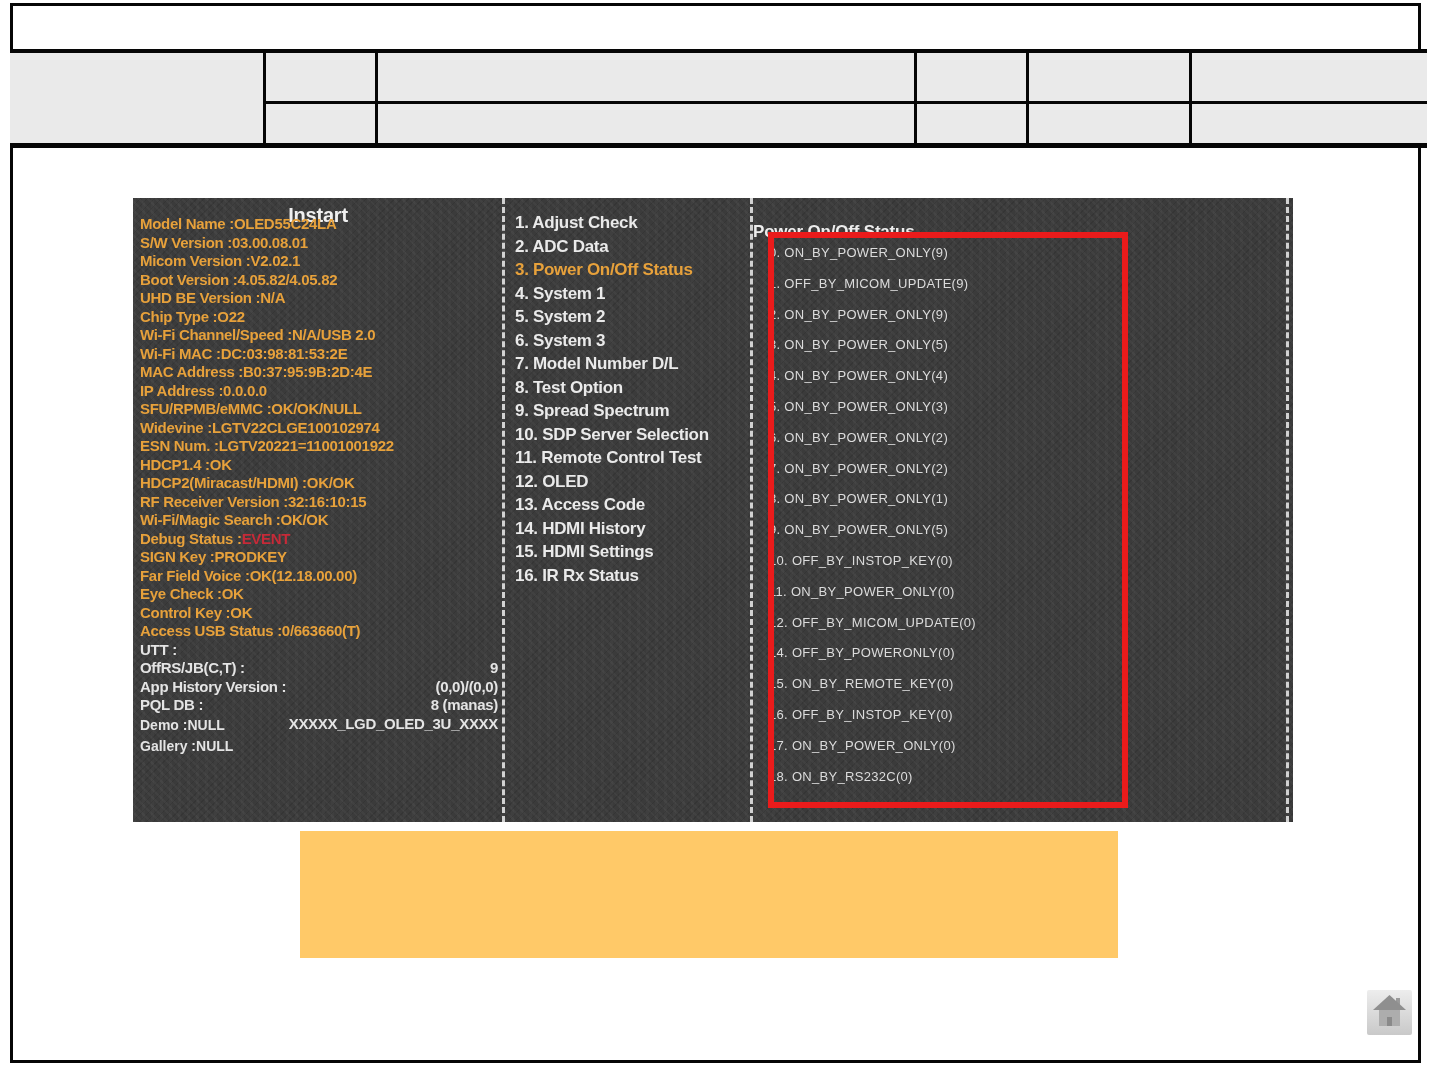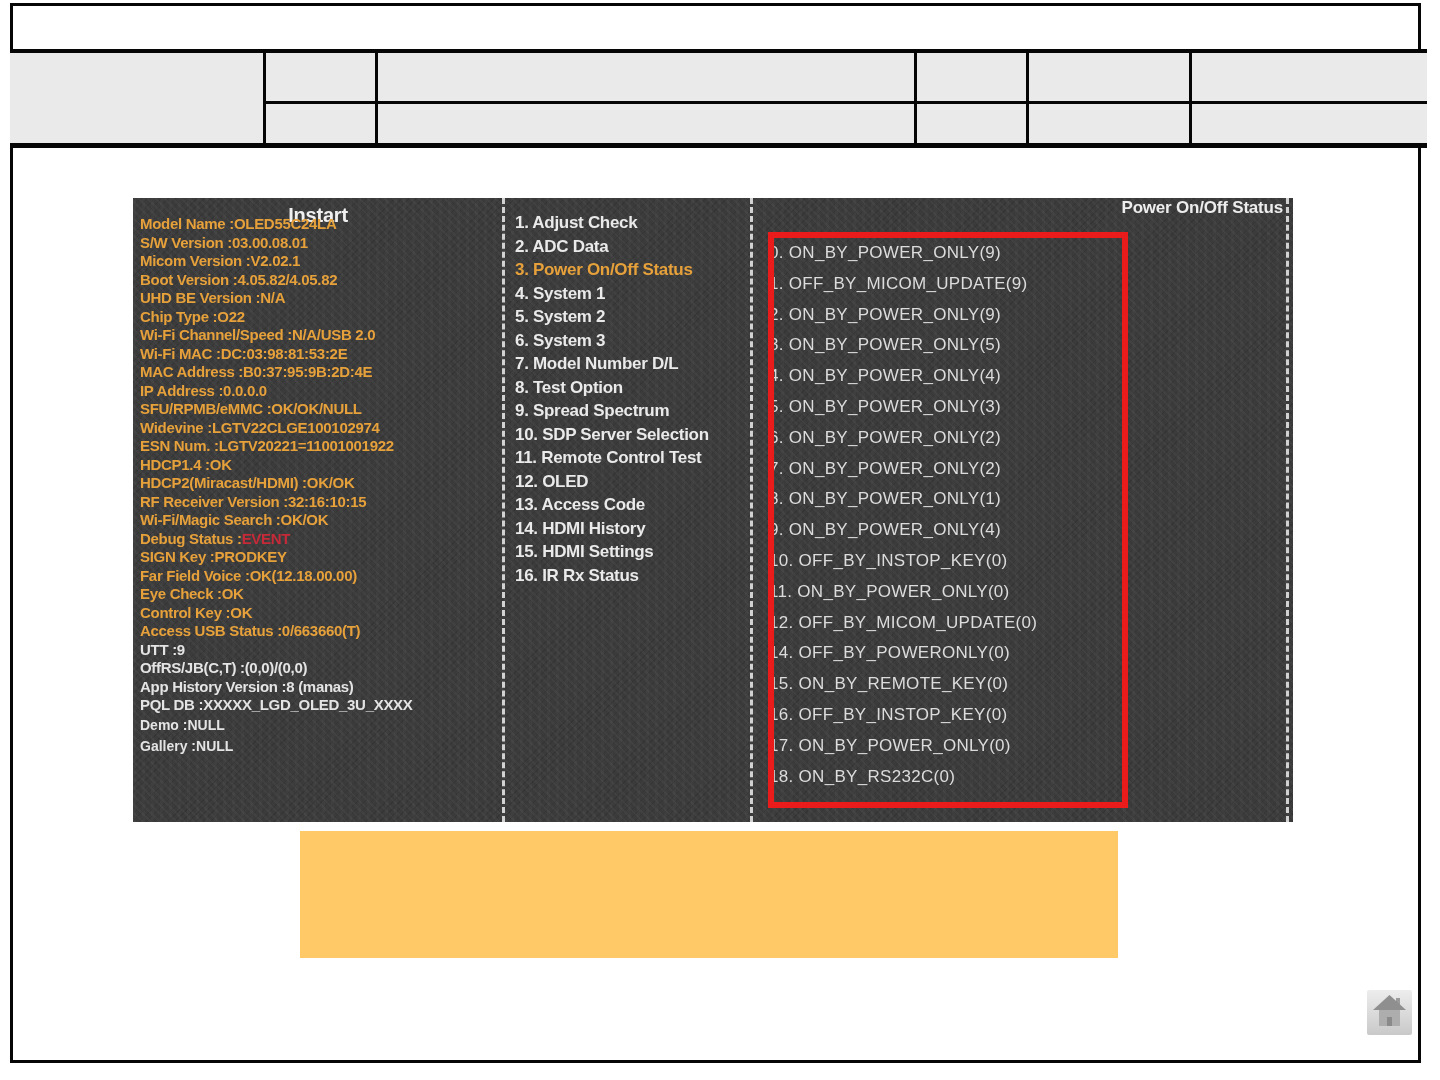--- a/index.html
+++ b/index.html
@@ -22,36 +22,36 @@
           repeating-linear-gradient(90deg, rgba(255,255,255,.02) 0 3px, rgba(0,0,0,0) 3px 9px);
         color:#E6E6E6;}
   .screen-title{position:absolute;left:0;top:6px;width:370px;text-align:center;
         font-size:20px;font-weight:700;color:#F0F0F0;letter-spacing:-0.2px;}
   ul.plain{list-style:none;margin:0;padding:0;}
   
   #info-list{position:absolute;left:7px;top:17px;width:358px;}
   #info-list li{height:18.5px;line-height:18.5px;font-size:15px;font-weight:700;
         letter-spacing:-0.3px;color:#E7A13B;display:flex;justify-content:flex-start;
         white-space:nowrap;}
-  #info-list li.white{color:#E4E4E4;}
+  #info-list li.white{color:#E4E4E4;flex-direction:column;}
   #info-list li.white-small{color:#E4E4E4;font-size:14px;font-weight:600;height:21px;line-height:21px;letter-spacing:0;}
   #info-list li .val{text-align:right;}
   #info-list li .val.red{color:#C62A38;}
   
   .dashsep{position:absolute;top:0;bottom:0;width:0;border-left:3px dashed #E2E2E2;opacity:.9;}
   
   #menu-list{position:absolute;left:382px;top:13px;width:250px;}
   #menu-list li{height:23.5px;line-height:23.5px;font-size:17px;font-weight:700;
         letter-spacing:-0.3px;color:#EAEAEA;white-space:nowrap;cursor:default;}
   #menu-list li.sel{color:#E7A13B;}
   
-  .status-title{position:absolute;left:620px;top:0;width:530px;text-align:right;
+  .status-title{position:absolute;left:620px;top:24px;width:530px;text-align:left;
         font-size:17px;font-weight:700;color:#EDEDED;letter-spacing:-0.2px;}
   #event-list{position:absolute;left:636px;top:40px;width:500px;}
-  #event-list li{height:30.8px;line-height:30.8px;font-size:17px;font-weight:500;
+  #event-list li{height:30.8px;line-height:30.8px;font-size:13px;font-weight:500;
         color:#DCDCDC;letter-spacing:0.3px;white-space:nowrap;}
   .red-box{position:absolute;left:635px;top:34px;width:360px;height:576px;
         border:6px solid #EA1B1B;box-sizing:border-box;z-index:5;}
   
   .yellow-note{position:absolute;left:300px;top:831px;width:818px;height:127px;background:#FFC968;}
   
   .home-btn{position:absolute;left:1367px;top:990px;width:45px;height:45px;padding:0;
         border:none;border-radius:2px;cursor:pointer;
         background:linear-gradient(#EDEDED,#C9C9C9);}
   .home-btn svg{display:block;margin:0 auto;}
@@ -221,21 +221,21 @@
     <ul class="plain" id="event-list">
         <li>0. ON_BY_POWER_ONLY(9)</li>
         <li>1. OFF_BY_MICOM_UPDATE(9)</li>
         <li>2. ON_BY_POWER_ONLY(9)</li>
         <li>3. ON_BY_POWER_ONLY(5)</li>
         <li>4. ON_BY_POWER_ONLY(4)</li>
         <li>5. ON_BY_POWER_ONLY(3)</li>
         <li>6. ON_BY_POWER_ONLY(2)</li>
         <li>7. ON_BY_POWER_ONLY(2)</li>
         <li>8. ON_BY_POWER_ONLY(1)</li>
-        <li>9. ON_BY_POWER_ONLY(4)</li>
+        <li>9. ON_BY_POWER_ONLY(5)</li>
         <li>10. OFF_BY_INSTOP_KEY(0)</li>
         <li>11. ON_BY_POWER_ONLY(0)</li>
         <li>12. OFF_BY_MICOM_UPDATE(0)</li>
         <li>14. OFF_BY_POWERONLY(0)</li>
         <li>15. ON_BY_REMOTE_KEY(0)</li>
         <li>16. OFF_BY_INSTOP_KEY(0)</li>
         <li>17. ON_BY_POWER_ONLY(0)</li>
         <li>18. ON_BY_RS232C(0)</li>
       </ul>
 

